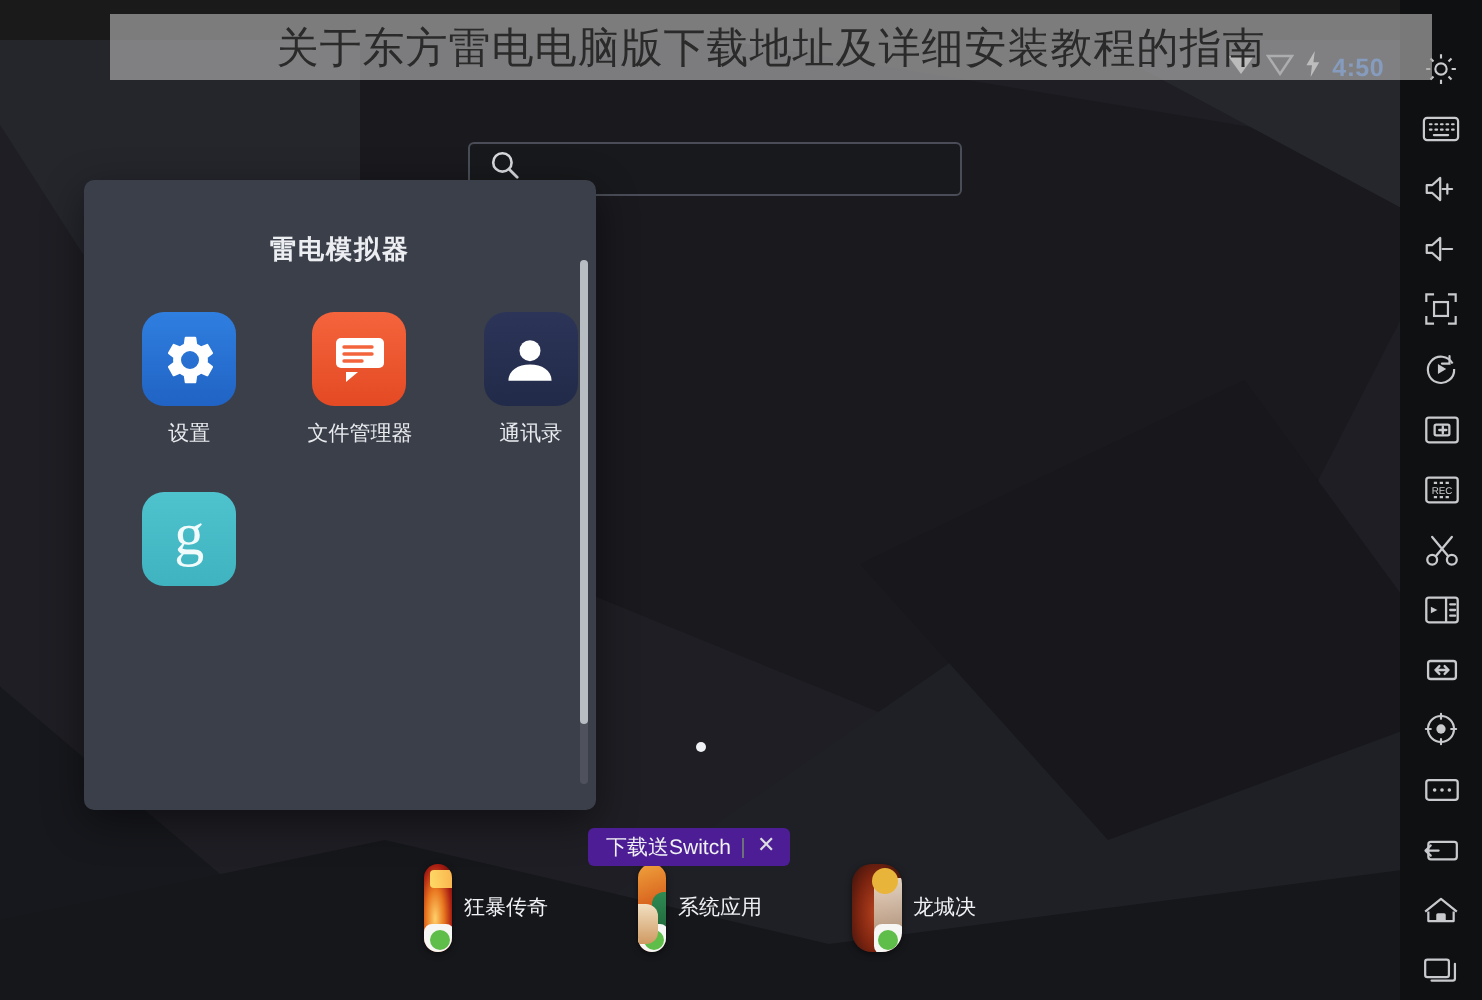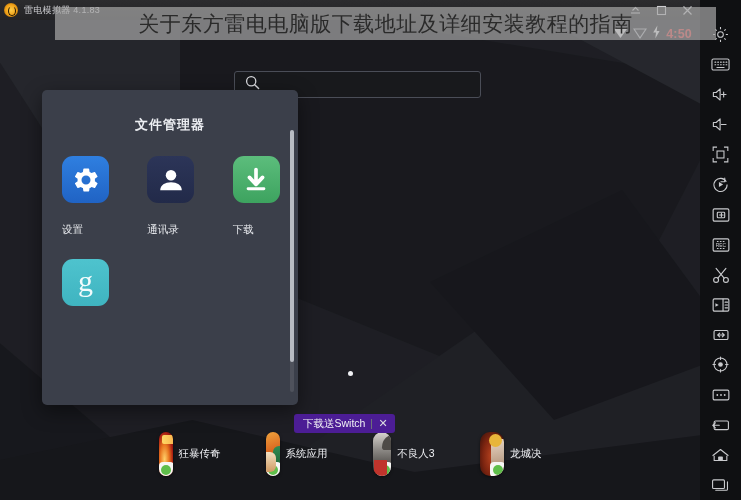--- a/index.html
+++ b/index.html
@@ -88,21 +88,21 @@
 
   
   .statusbar {
     position: absolute; right: 0; top: 0;
     height: 28px; padding-right: 8px;
     display: flex; align-items: center; gap: 5px;
     z-index: 3;
   }
   .sb-icn { display: block; }
   .sb-time {
-    font-size: 12.5px; color: #ef4444; font-weight: bold;
+    font-size: 12.5px; color: #3b82f6; font-weight: bold;
     letter-spacing: .2px;
   }
 
   
   .searchbar {
     position: absolute; left: 234px; top: 51px;
     width: 247px; height: 27px;
     background: rgba(24,25,29,.88);
     border: 1px solid #4a4d57;
     border-radius: 3px;
@@ -132,21 +132,21 @@
     font-size: 13px; color: #eceef2; font-weight: bold;
     margin-top: 26px; letter-spacing: 1px;
   }
   .drawer-grid {
     margin-top: 22px;
     display: grid;
     grid-template-columns: repeat(3, 1fr);
     row-gap: 22px;
   }
   .app-cell {
-    display: flex; flex-direction: column; gap: 20px; margin-left: 20px;
+    display: flex; flex-direction: column; align-items: center; gap: 7px; margin-left: 20px;
   }
   .app-ico {
     width: 47px; height: 47px; border-radius: 11px;
     display: flex; align-items: center; justify-content: center;
     position: relative; overflow: hidden;
   }
   .app-lbl { font-size: 10.5px; color: #e9ebef; white-space: nowrap; }
 
   
   .ic-settings { background: linear-gradient(180deg,#2f7fe0,#2063c4); }
@@ -271,43 +271,20 @@
     font-size: 21px; color: #2a2a2a;
     letter-spacing: .5px; white-space: nowrap;
     font-family: "DejaVu Sans", "Liberation Sans", sans-serif;
   }
 </style>
 </head>
 <body>
 
 <div id="app">
 
-  <div class="titlebar">
-    <div class="tb-logo"></div>
-    <div class="tb-title">雷电模拟器 4.1.83</div>
-    <div class="tb-spacer"></div>
-    <div class="tb-btns">
-      <div class="tb-btn">
-        <svg width="11" height="11" viewBox="0 0 11 11">
-            <path d="M1 8 H10" stroke="currentColor" stroke-width="1.1" fill="none"></path>
-            <path d="M2.5 5.5 L5.5 2.5 L8.5 5.5" stroke="currentColor" stroke-width="1.1" fill="none"></path>
-          </svg>
-      </div>
-      <div class="tb-btn">
-        <svg width="11" height="11" viewBox="0 0 11 11">
-            <rect x="1.5" y="1.5" width="8" height="8" stroke="currentColor" stroke-width="1.1" fill="none"></rect>
-          </svg>
-      </div>
-      <div class="tb-btn">
-        <svg width="11" height="11" viewBox="0 0 11 11">
-            <path d="M1.5 1.5 L9.5 9.5 M9.5 1.5 L1.5 9.5" stroke="currentColor" stroke-width="1.2" fill="none"></path>
-          </svg>
-      </div>
-    </div>
-  </div>
   <div class="tb-collapse">
     <span>
       <svg width="13" height="13" viewBox="0 0 13 13">
           <path d="M6.5 2 L2.5 6.5 L6.5 11 M11 2 L7 6.5 L11 11" stroke="currentColor" stroke-width="1.1" fill="none"></path>
         </svg>
     </span>
   </div>
 
   <div class="screen">
 
@@ -344,53 +321,54 @@
     <div class="searchbar">
       <span class="search-icon">
         <svg width="15" height="15" viewBox="0 0 15 15">
             <circle cx="6.2" cy="6.2" r="4.6" fill="none" stroke="currentColor" stroke-width="1.3"></circle>
             <path d="M9.7 9.7 L13.6 13.6" stroke="currentColor" stroke-width="1.4" fill="none" stroke-linecap="round"></path>
           </svg>
       </span>
     </div>
 
     <div class="drawer">
-      <div class="drawer-title">文件管理器</div>
+      <div class="drawer-title">雷电模拟器</div>
       <div class="drawer-grid">
 
         <div class="app-cell">
           <div class="app-ico ic-settings">
             <svg width="30" height="30" viewBox="0 0 24 24" fill="#ffffff">
               <path d="M19.1 12.9a7.6 7.6 0 0 0 .06-.9 7.6 7.6 0 0 0-.07-.91l1.96-1.53a.47.47 0 0 0 .11-.59l-1.86-3.22a.47.47 0 0 0-.57-.2l-2.31.93a6.8 6.8 0 0 0-1.56-.9l-.35-2.46a.46.46 0 0 0-.46-.39h-3.72a.46.46 0 0 0-.46.39l-.35 2.46c-.56.23-1.08.54-1.56.9l-2.31-.93a.47.47 0 0 0-.57.2L3.23 8.97a.46.46 0 0 0 .11.59l1.96 1.53a7.4 7.4 0 0 0 0 1.82L3.34 14.44a.47.47 0 0 0-.11.59l1.86 3.22c.11.2.35.28.57.2l2.31-.93c.48.37 1 .67 1.56.9l.35 2.46c.03.23.23.39.46.39h3.72c.23 0 .43-.16.46-.39l.35-2.46c.56-.23 1.08-.53 1.56-.9l2.31.93c.22.08.46 0 .57-.2l1.86-3.22a.47.47 0 0 0-.11-.59l-1.96-1.54ZM12 15.6A3.6 3.6 0 1 1 15.6 12 3.6 3.6 0 0 1 12 15.6Z"></path>
             </svg>
           </div>
           <div class="app-lbl">设置</div>
         </div>
 
 
+        <div class="app-cell">
+          <div class="app-ico ic-files">
+            <svg width="32" height="32" viewBox="0 0 32 32">
+              <rect x="4" y="5" width="24" height="15" rx="2.5" fill="#ffffff"></rect>
+              <path d="M9 22 L9 27 L15 22 Z" fill="#ffffff"></path>
+              <path d="M8 9.5 H22 M8 13 H22 M8 16.5 H17" stroke="#f4643c" stroke-width="1.7" stroke-linecap="round"></path>
+            </svg>
+          </div>
+          <div class="app-lbl">文件管理器</div>
+        </div>
 
         <div class="app-cell">
           <div class="app-ico ic-contacts">
             <svg width="30" height="30" viewBox="0 0 32 32">
               <circle cx="16" cy="11" r="5.6" fill="#ffffff"></circle>
               <path d="M4.5 27c0-5.6 5.2-8.6 11.5-8.6S27.5 21.4 27.5 27Z" fill="#ffffff"></path>
             </svg>
           </div>
           <div class="app-lbl">通讯录</div>
         </div>
 
-        <div class="app-cell">
-          <div class="app-ico ic-download">
-            <svg width="28" height="28" viewBox="0 0 32 32">
-              <path d="M16 4 V19 M16 21 L8.5 13 M16 21 L23.5 13" stroke="#ffffff" stroke-width="4.2" fill="none" stroke-linecap="round" stroke-linejoin="round"></path>
-              <path d="M7 26 H25" stroke="#ffffff" stroke-width="3.4" stroke-linecap="round"></path>
-            </svg>
-          </div>
-          <div class="app-lbl">下载</div>
-        </div>
 
 
         <div class="app-cell">
           <div class="app-ico ic-g">g</div>
           <div class="app-lbl"></div>
         </div>
 
       </div>
       <div class="drawer-scroll">
         <div class="thumb"></div>
@@ -414,28 +392,20 @@
 
       <div class="dock-item">
         <div class="dock-ico g2">
           <span class="badge">
               <b></b>
             </span>
         </div>
         <div class="dock-lbl">系统应用</div>
       </div>
 
-      <div class="dock-item">
-        <div class="dock-ico g3">
-          <span class="badge">
-              <b></b>
-            </span>
-        </div>
-        <div class="dock-lbl">不良人3</div>
-      </div>
 
 
       <div class="dock-item">
         <div class="dock-ico g5">
           <span class="badge">
               <b></b>
             </span>
         </div>
         <div class="dock-lbl">龙城决</div>
       </div>

